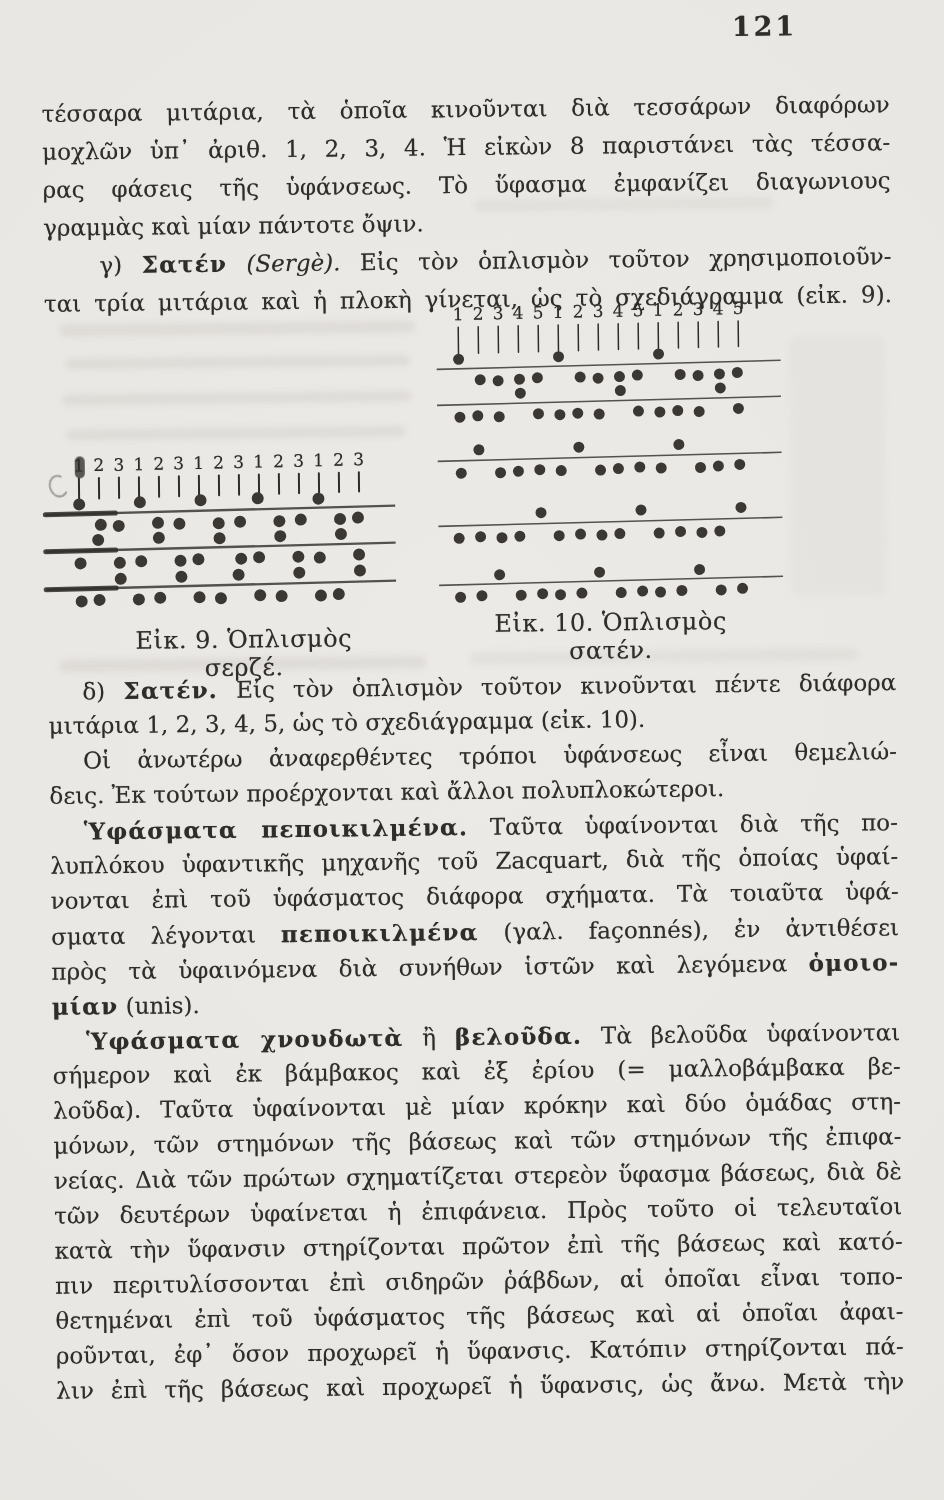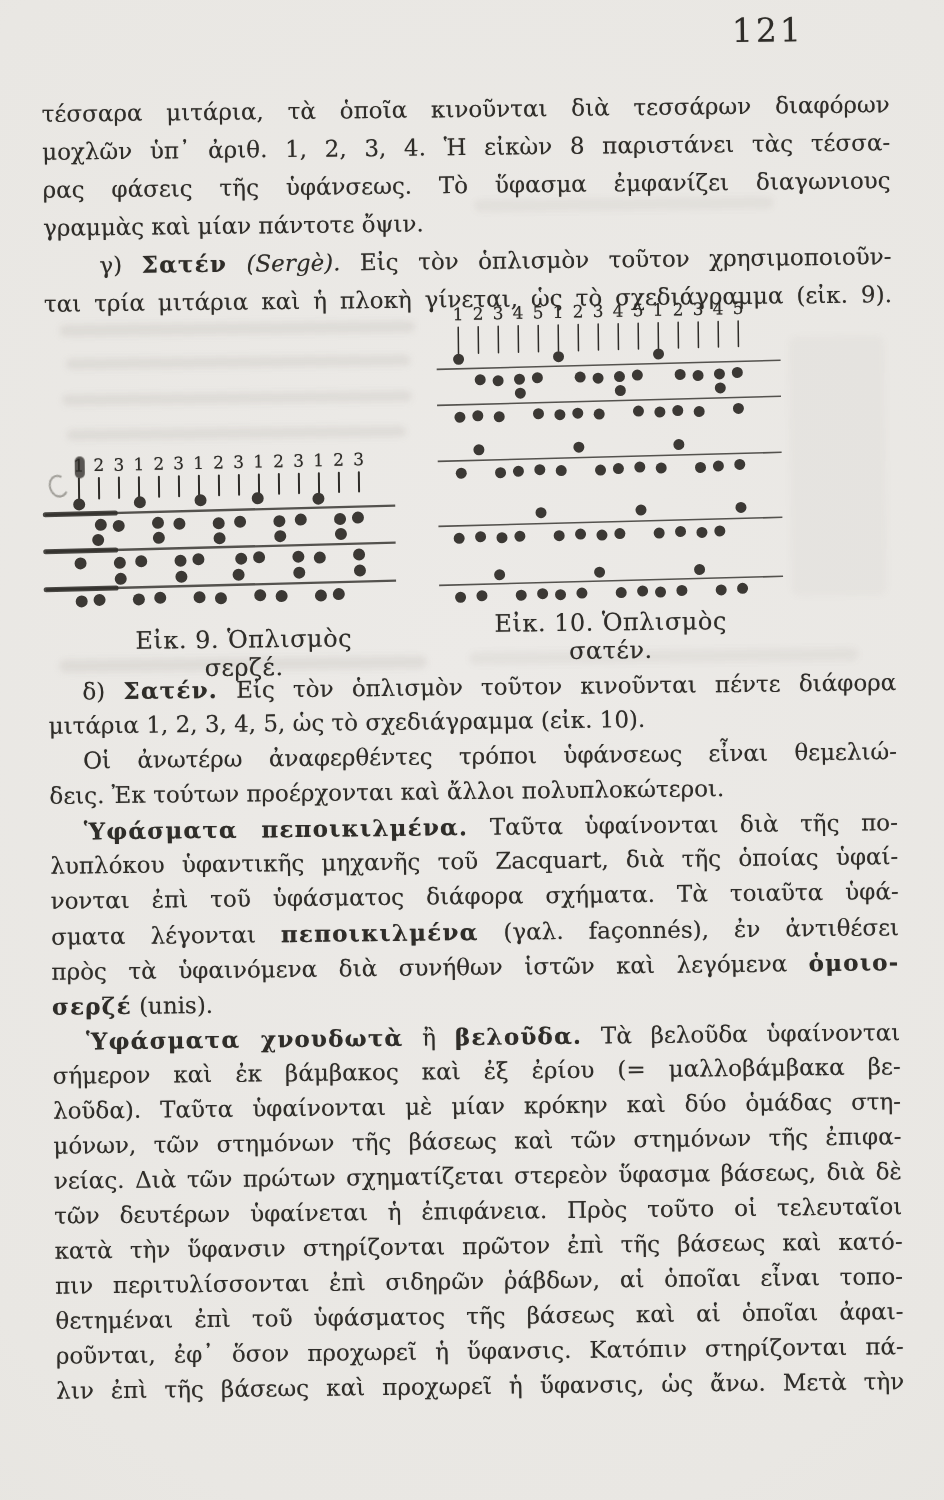--- a/index.html
+++ b/index.html
@@ -10,21 +10,21 @@
     color:#2f2d29;
   }
   .rot{
     position:absolute;inset:0;
     transform:rotate(-0.65deg);
     transform-origin:50% 50%;
     text-shadow:0 0 0.7px rgba(47,45,41,.5);
   }
   .pagenum{
     position:absolute;left:740px;top:14px;
-    font-size:33px;letter-spacing:3px;
+    font-size:27px;letter-spacing:3px;font-weight:bold;
   }
   .textblock{position:absolute;left:49px;width:848px;}
   .tb-top{top:90px;}
   .tb-bottom{top:669px;}
   .tb-top .line{height:38px;line-height:38px;}
   .tb-bottom .line{height:35px;line-height:35px;}
   .line{font-size:23px;text-align:left;overflow:visible;}
   .line.fill{text-align:justify;text-align-last:justify;}
   .line.ind{text-indent:34px;}
   .line.ind2{text-indent:56px;}
@@ -285,21 +285,21 @@
     <div id="bottom-text" class="textblock tb-bottom">
         <div class="line fill ind"><span>δ) </span><span class="b">Σατέν.</span><span> Εἰς τὸν ὁπλισμὸν τοῦτον κινοῦνται πέντε διάφορα</span></div>
         <div class="line"><span>μιτάρια 1, 2, 3, 4, 5, ὡς τὸ σχεδιάγραμμα (εἰκ. 10).</span></div>
         <div class="line fill ind"><span>Οἱ ἀνωτέρω ἀναφερθέντες τρόποι ὑφάνσεως εἶναι θεμελιώ-</span></div>
         <div class="line"><span>δεις. Ἐκ τούτων προέρχονται καὶ ἄλλοι πολυπλοκώτεροι.</span></div>
         <div class="line fill ind"><span class="b">Ὑφάσματα πεποικιλμένα.</span><span> Ταῦτα ὑφαίνονται διὰ τῆς πο-</span></div>
         <div class="line fill"><span>λυπλόκου ὑφαντικῆς μηχανῆς τοῦ Zacquart, διὰ τῆς ὁποίας ὑφαί-</span></div>
         <div class="line fill"><span>νονται ἐπὶ τοῦ ὑφάσματος διάφορα σχήματα. Τὰ τοιαῦτα ὑφά-</span></div>
         <div class="line fill"><span>σματα λέγονται </span><span class="b">πεποικιλμένα</span><span> (γαλ. façonnés), ἐν ἀντιθέσει</span></div>
         <div class="line fill"><span>πρὸς τὰ ὑφαινόμενα διὰ συνήθων ἱστῶν καὶ λεγόμενα </span><span class="b">ὁμοιο-</span></div>
-        <div class="line"><span class="b">σερζέ</span><span> (unis).</span></div>
+        <div class="line"><span class="b">μίαν</span><span> (unis).</span></div>
         <div class="line fill ind"><span class="b">Ὑφάσματα χνουδωτὰ</span><span> ἢ </span><span class="b">βελοῦδα.</span><span> Τὰ βελοῦδα ὑφαίνονται</span></div>
         <div class="line fill"><span>σήμερον καὶ ἐκ βάμβακος καὶ ἐξ ἐρίου (= μαλλοβάμβακα βε-</span></div>
         <div class="line fill"><span>λοῦδα). Ταῦτα ὑφαίνονται μὲ μίαν κρόκην καὶ δύο ὁμάδας στη-</span></div>
         <div class="line fill"><span>μόνων, τῶν στημόνων τῆς βάσεως καὶ τῶν στημόνων τῆς ἐπιφα-</span></div>
         <div class="line fill"><span>νείας. Διὰ τῶν πρώτων σχηματίζεται στερεὸν ὕφασμα βάσεως, διὰ δὲ</span></div>
         <div class="line fill"><span>τῶν δευτέρων ὑφαίνεται ἡ ἐπιφάνεια. Πρὸς τοῦτο οἱ τελευταῖοι</span></div>
         <div class="line fill"><span>κατὰ τὴν ὕφανσιν στηρίζονται πρῶτον ἐπὶ τῆς βάσεως καὶ κατό-</span></div>
         <div class="line fill"><span>πιν περιτυλίσσονται ἐπὶ σιδηρῶν ῥάβδων, αἱ ὁποῖαι εἶναι τοπο-</span></div>
         <div class="line fill"><span>θετημέναι ἐπὶ τοῦ ὑφάσματος τῆς βάσεως καὶ αἱ ὁποῖαι ἀφαι-</span></div>
         <div class="line fill"><span>ροῦνται, ἐφ᾽ ὅσον προχωρεῖ ἡ ὕφανσις. Κατόπιν στηρίζονται πά-</span></div>

